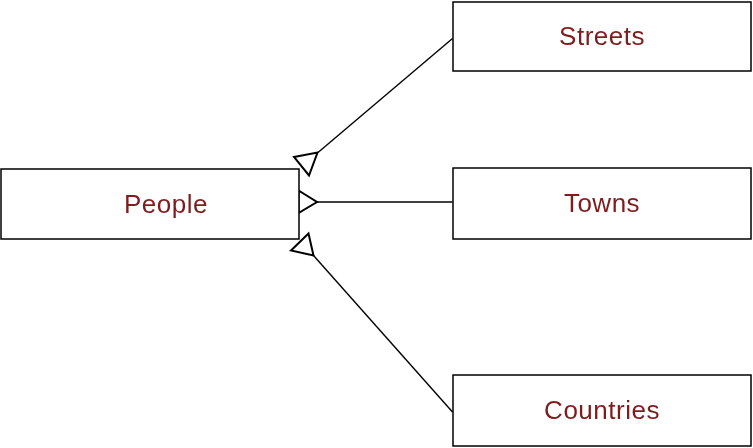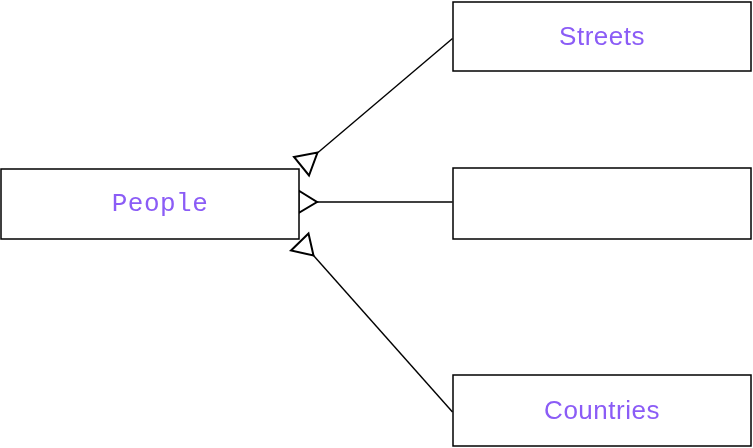--- a/index.html
+++ b/index.html
@@ -21,26 +21,26 @@
     top: 0;
     width: 753px;
     height: 448px;
   }
   .node-label {
     position: absolute;
     display: flex;
     align-items: center;
     justify-content: center;
     font-size: 26px;
-    color: #8b5cf6;
+    color: #7f1d1d;
     letter-spacing: 0.5px;
     pointer-events: none;
     white-space: nowrap;
   }
-  .label-people    { left: 11px;   top: 169px; width: 298px; height: 70px; font-family: Liberation Mono, monospace; }
+  .label-people    { left: 17px;   top: 169px; width: 298px; height: 70px; }
   .label-streets   { left: 453px; top: 2px;   width: 298px; height: 69px; }
   .label-towns     { left: 453px; top: 168px; width: 298px; height: 71px; }
   .label-countries { left: 453px; top: 375px; width: 298px; height: 71px; border-radius: 31px; }
 </style>
 </head>
 <body>
 
 <div class="canvas">
 
   <svg class="diagram-svg" viewBox="0 0 753 448" xmlns="http://www.w3.org/2000/svg">
@@ -54,15 +54,16 @@
     <polygon points="291,250.5 308.5,233.5 313.5,255.5" fill="#ffffff" stroke="#000000" stroke-width="2" stroke-linejoin="miter"></polygon>
 
     <rect x="1" y="169" width="298" height="70" fill="#ffffff" stroke="#000000" stroke-width="1.5"></rect>
     <rect x="453" y="2" width="298" height="69" fill="#ffffff" stroke="#000000" stroke-width="1.5"></rect>
     <rect x="453" y="168" width="298" height="71" fill="#ffffff" stroke="#000000" stroke-width="1.5"></rect>
     <rect x="453" y="375" width="298" height="71" fill="#ffffff" stroke="#000000" stroke-width="1.5"></rect>
   </svg>
 
   <div class="node-label label-people">People</div>
   <div class="node-label label-streets">Streets</div>
+  <div class="node-label label-towns">Towns</div>
   <div class="node-label label-countries">Countries</div>
 
 </div>
 
 </body></html>

